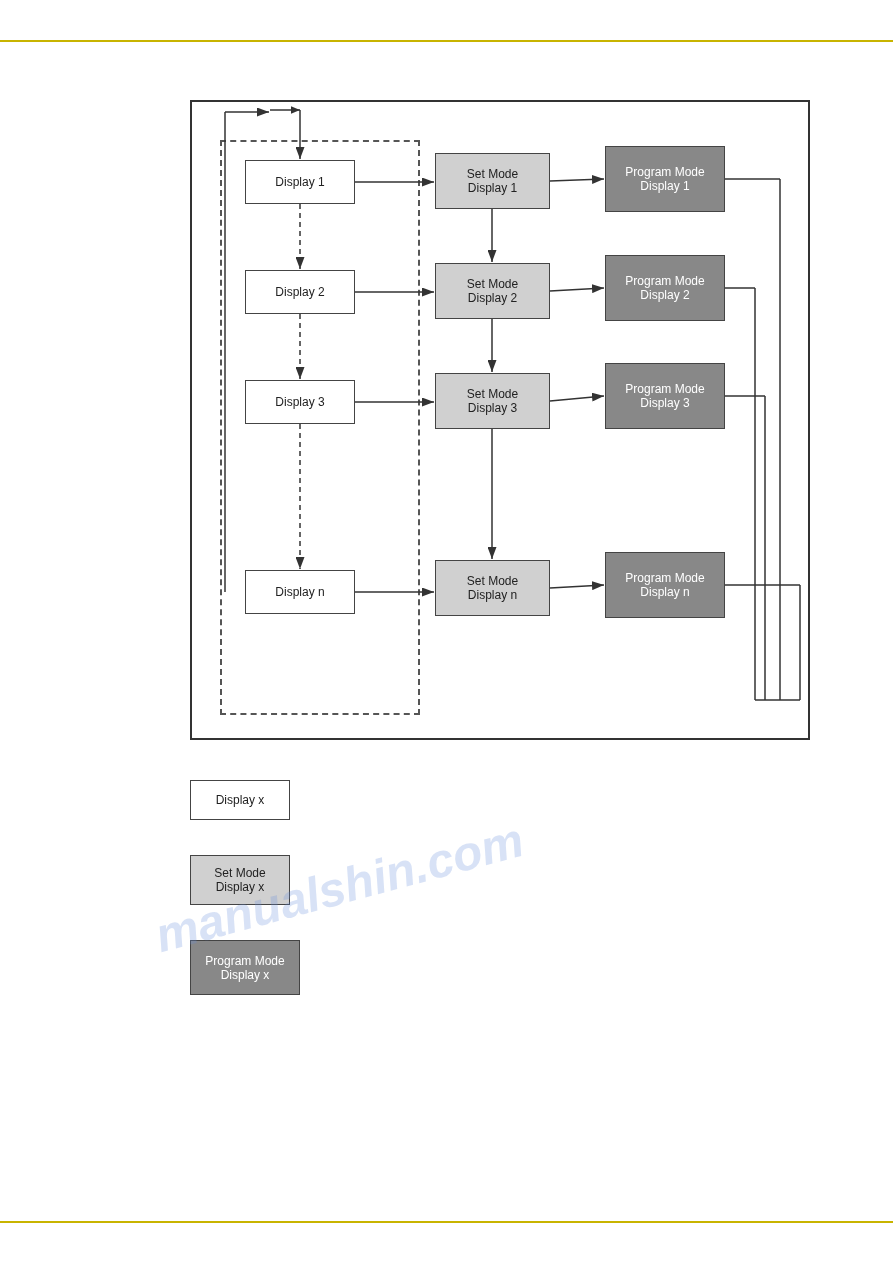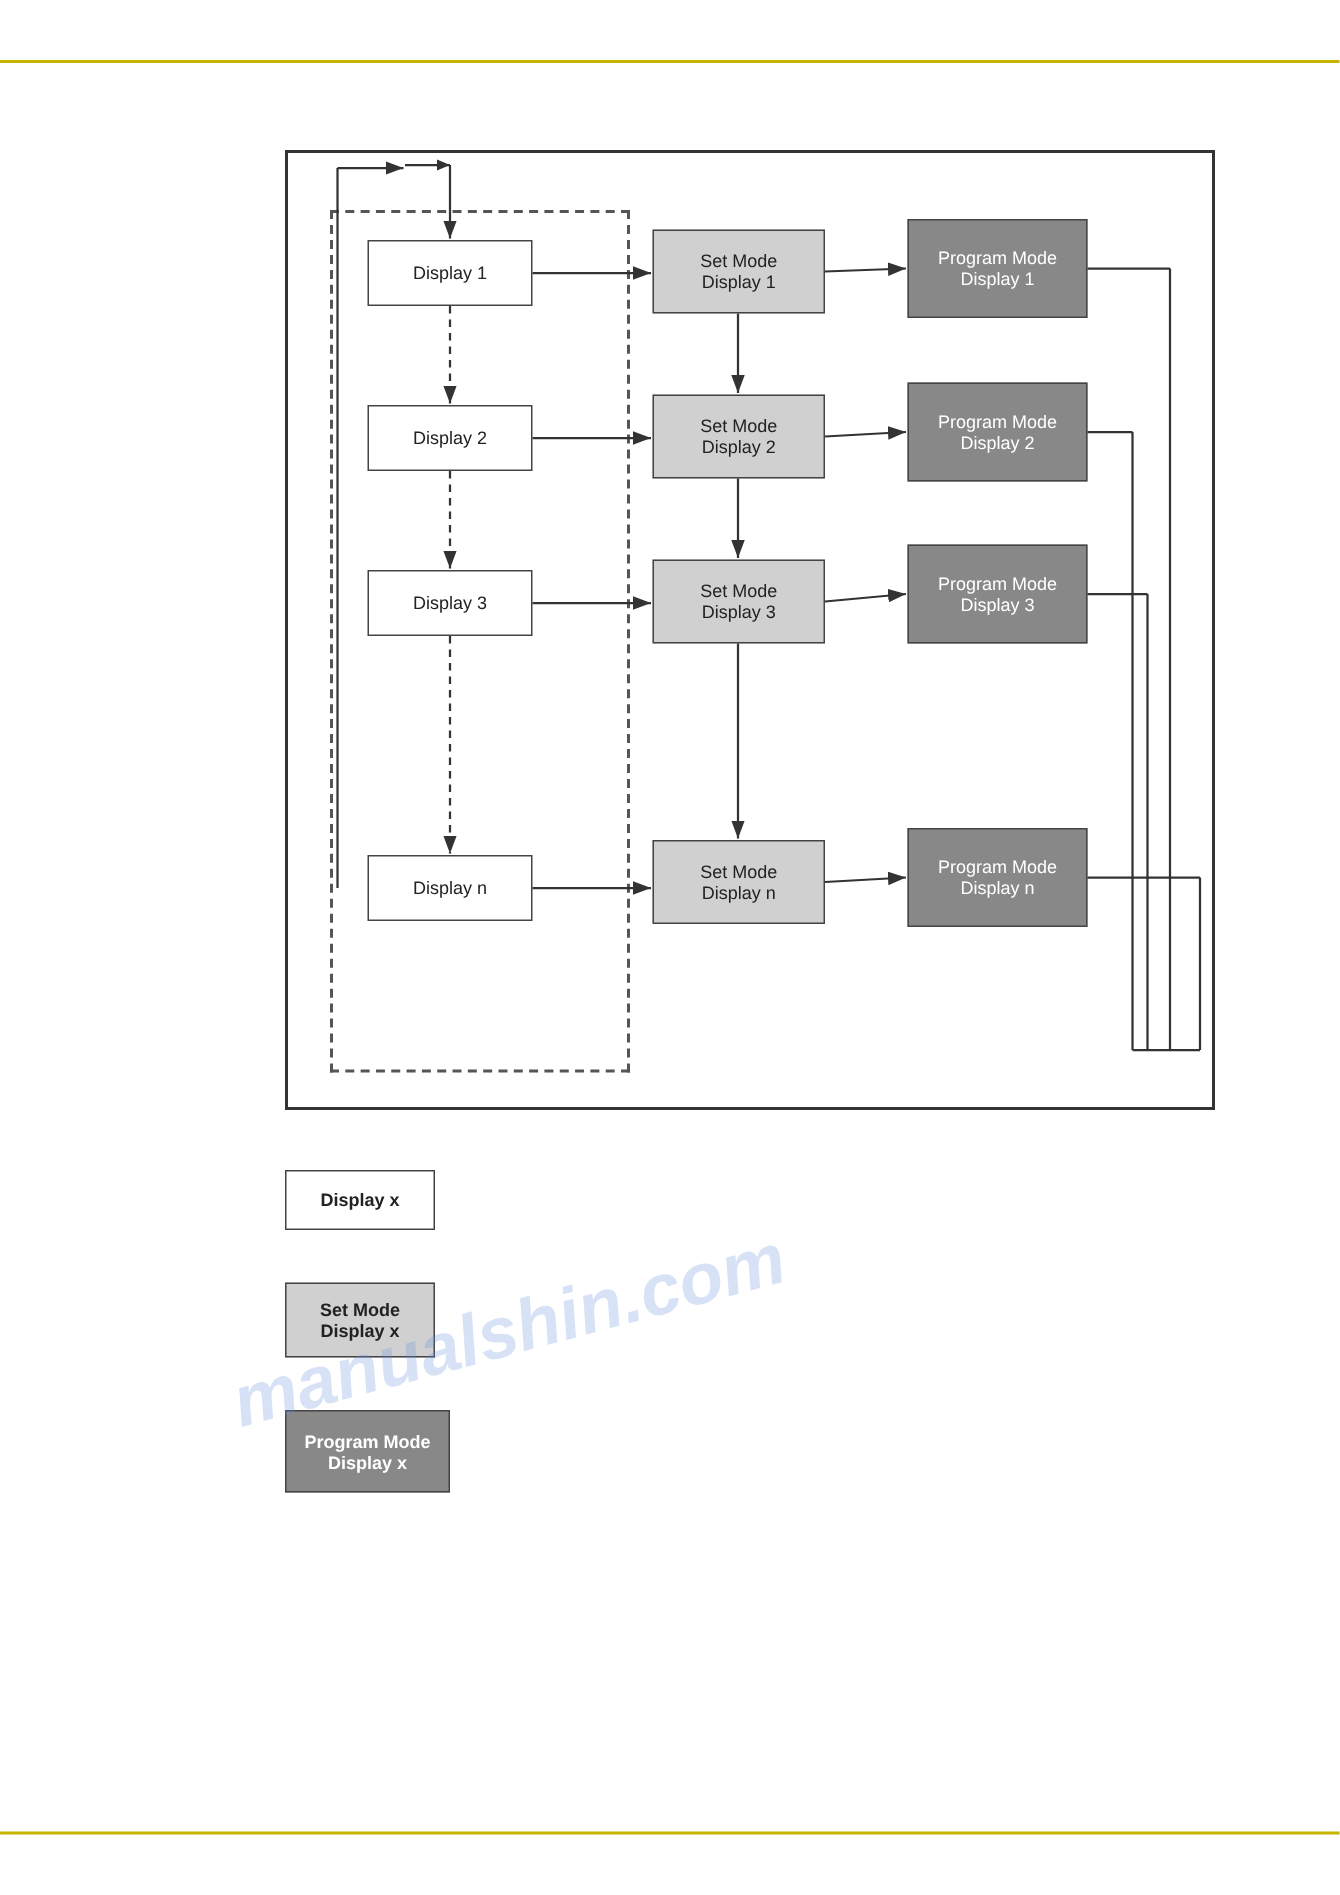--- a/index.html
+++ b/index.html
@@ -116,21 +116,20 @@
       position: absolute;
       top: 780px;
       left: 190px;
       width: 400px;
     }
 
     .legend-item {
       display: flex;
       align-items: center;
       margin-bottom: 35px;
-      font-weight: bold;
     }
 
     .legend-display-box {
       background: #fff;
       border: 1.5px solid #444;
       width: 100px;
       height: 40px;
       display: flex;
       align-items: center;
       justify-content: center;

